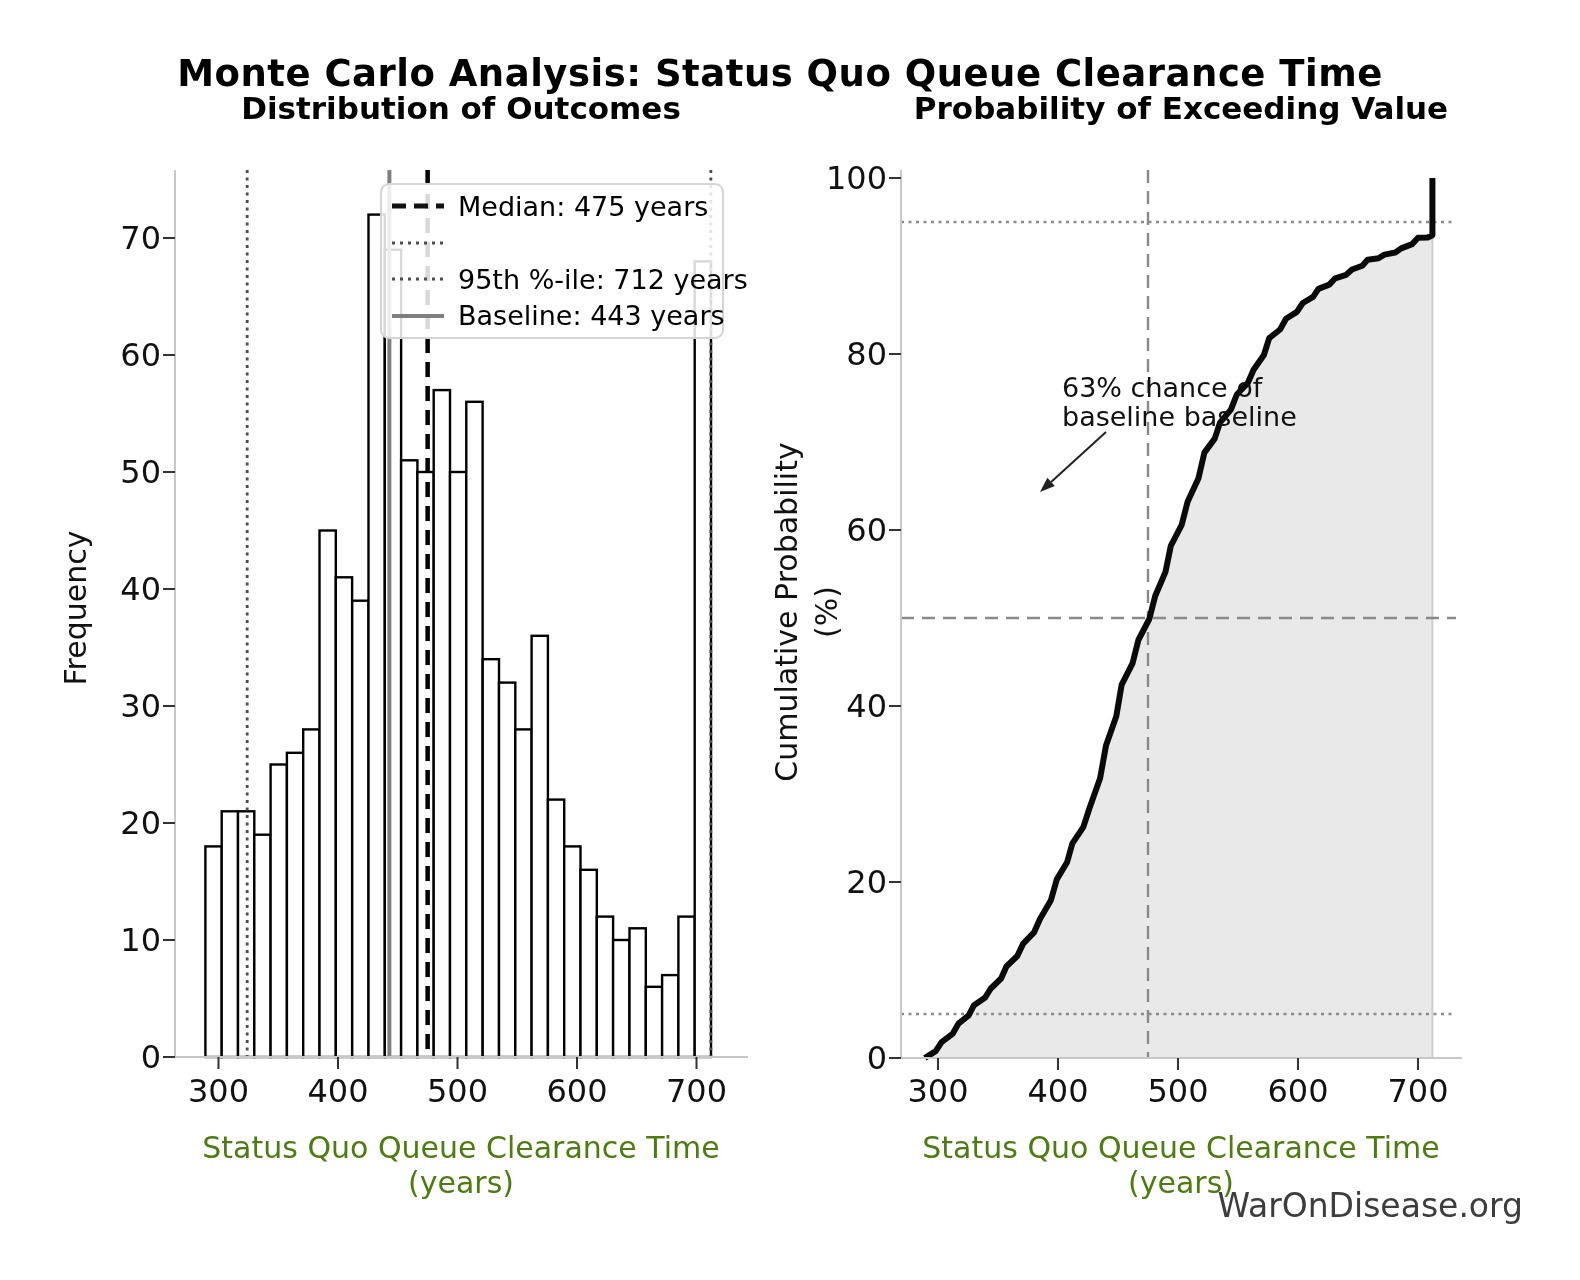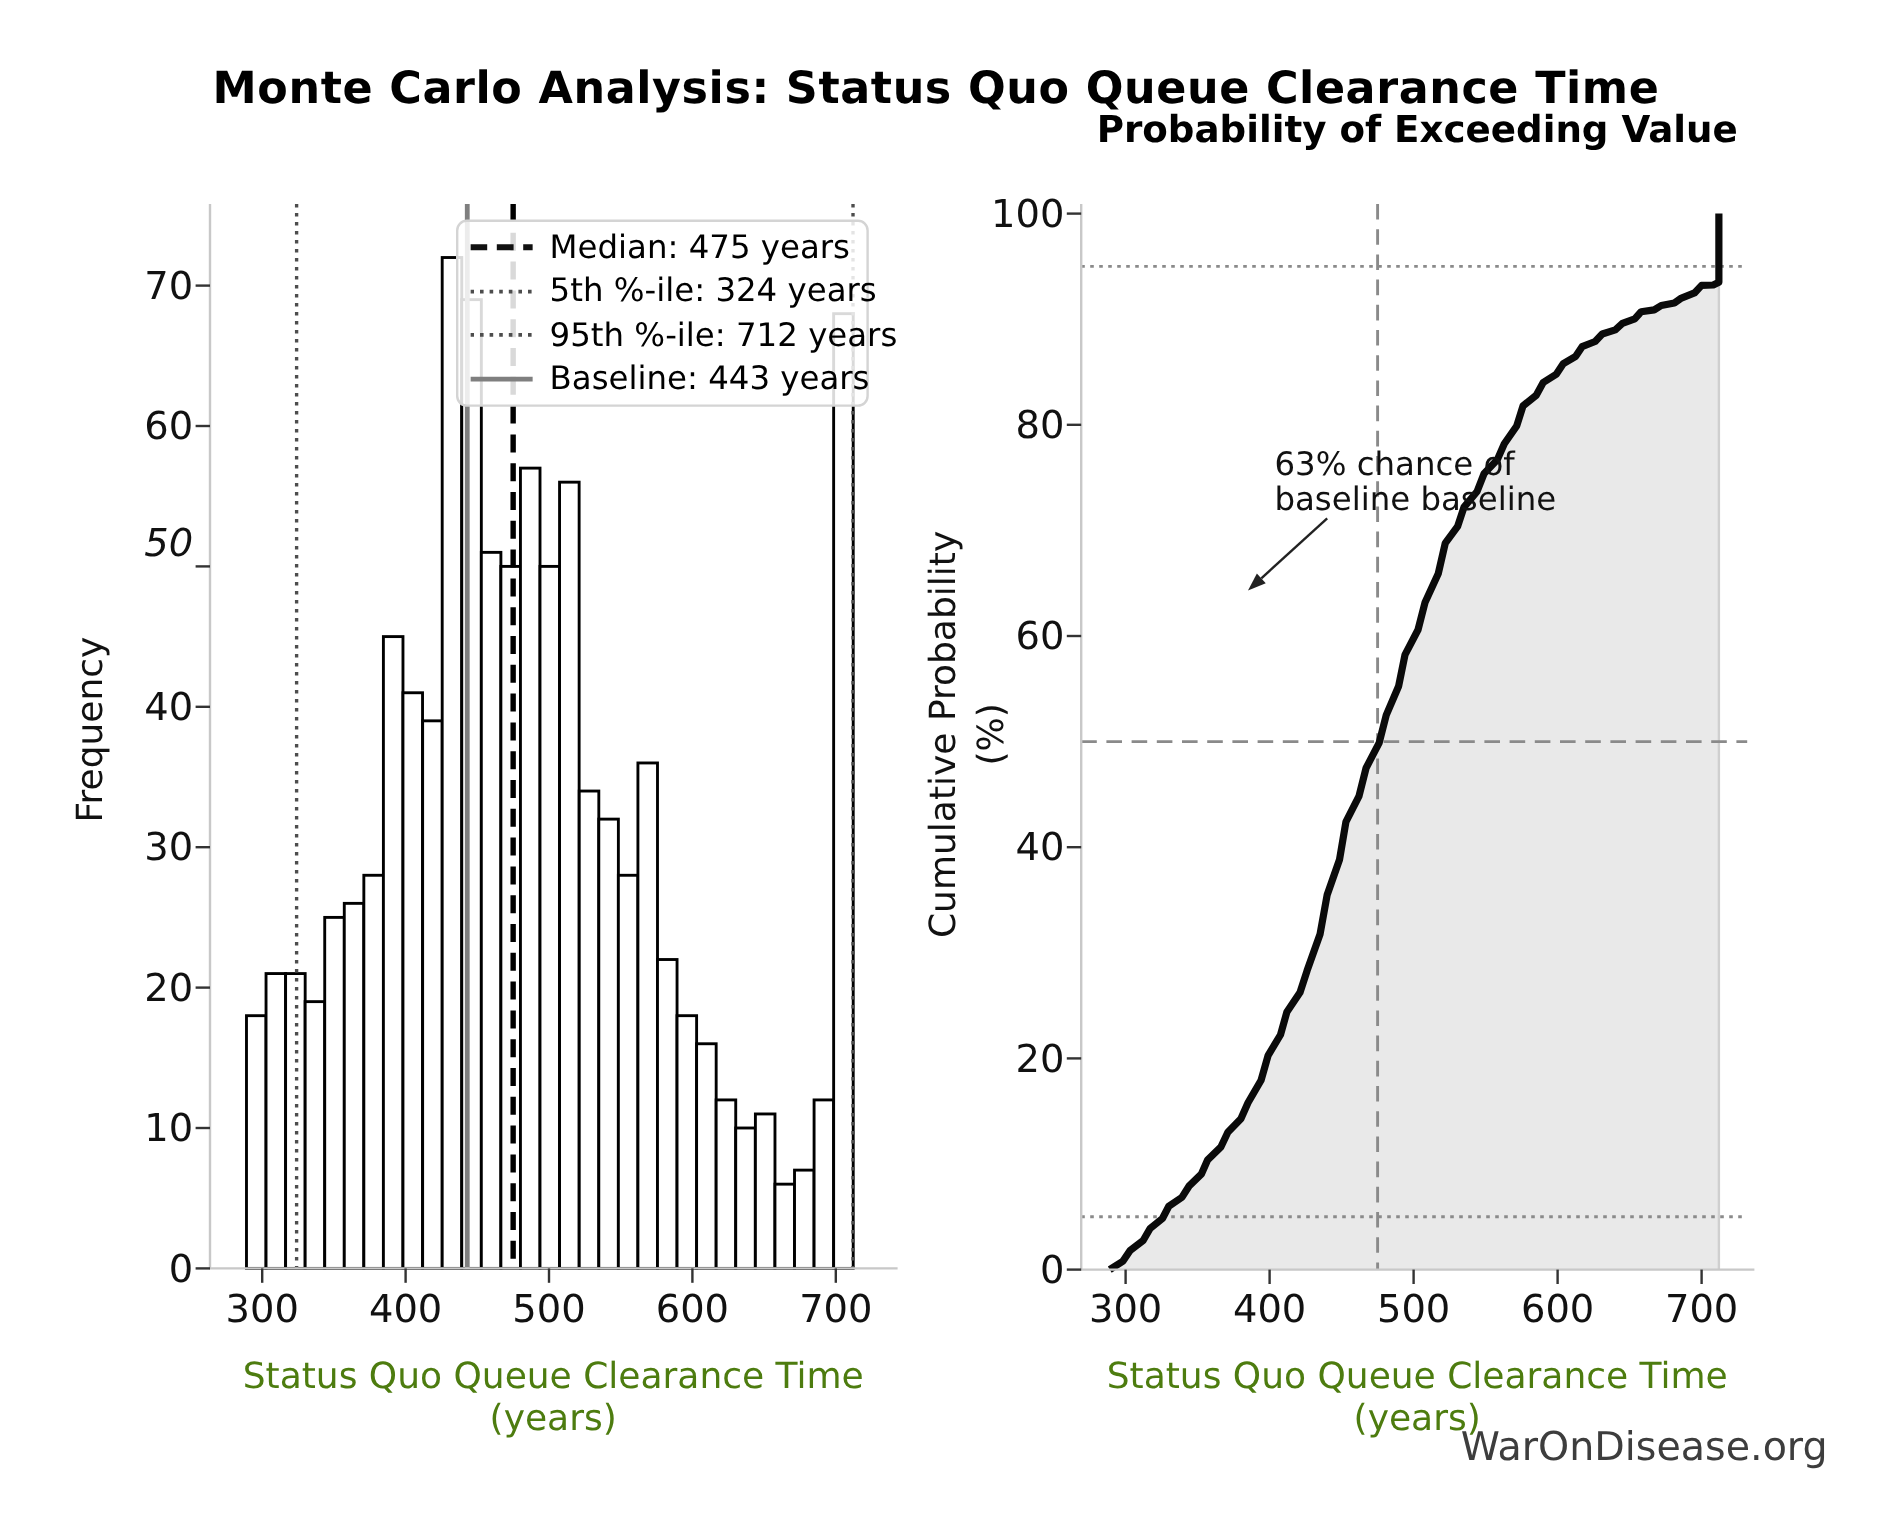--- a/index.html
+++ b/index.html
@@ -112,40 +112,40 @@
         <line x1="889" y1="530" x2="901" y2="530" stroke="#333" stroke-width="2"></line>
         <line x1="889" y1="354" x2="901" y2="354" stroke="#333" stroke-width="2"></line>
         <line x1="889" y1="177.9999999999999" x2="901" y2="177.9999999999999" stroke="#333" stroke-width="2"></line>
         <line x1="1106" y1="432" x2="1051.0991011009392" y2="481.9099080900553" stroke="#222" stroke-width="2"></line>
         <polygon points="1040,492 1047.3994007339595,477.8402376863776 1054.7988014679188,485.979578493733" fill="#222"></polygon>
       </g>
   </svg>
 
   <div class="abs main-title">Monte Carlo Analysis: Status Quo Queue Clearance Time</div>
 
+  <div class="abs sub-title left">Distribution of Outcomes</div>
   <div class="abs sub-title right">Probability of Exceeding Value</div>
 
   <div class="abs xlabel left">Status Quo Queue Clearance Time (years)</div>
   <div class="abs xlabel right">Status Quo Queue Clearance Time (years)</div>
 
   <div class="abs ylabel left">Frequency</div>
   <div class="abs ylabel right">Cumulative Probability (%)</div>
 
   <div id="legend" class="abs">
       <div class="legend-row">
         <svg width="52" height="10">
           <line x1="0" y1="5" x2="52" y2="5" stroke="#111" stroke-width="5" stroke-dasharray="14 8"></line>
         </svg>
         <span class="legend-label">Median: 475 years</span>
       </div>
       <div class="legend-row">
         <svg width="52" height="10">
           <line x1="0" y1="5" x2="52" y2="5" stroke="#4d4d4d" stroke-width="3.2" stroke-dasharray="3 5"></line>
         </svg>
-        <span class="legend-label">5th %-ile: 324 years</span>
       </div>
       <div class="legend-row">
         <svg width="52" height="10">
           <line x1="0" y1="5" x2="52" y2="5" stroke="#4d4d4d" stroke-width="3.2" stroke-dasharray="3 5"></line>
         </svg>
         <span class="legend-label">95th %-ile: 712 years</span>
       </div>
       <div class="legend-row">
         <svg width="52" height="10">
           <line x1="0" y1="5" x2="52" y2="5" stroke="#7f7f7f" stroke-width="4"></line>
@@ -163,21 +163,21 @@
       <div class="tick-label x abs" style="left: 158.5px;">300</div>
       <div class="tick-label x abs" style="left: 278px;">400</div>
       <div class="tick-label x abs" style="left: 397.5px;">500</div>
       <div class="tick-label x abs" style="left: 517px;">600</div>
       <div class="tick-label x abs" style="left: 636.5px;">700</div>
       <div class="tick-label y abs" style="left: 61px; width: 100px; top: 1037px;">0</div>
       <div class="tick-label y abs" style="left: 61px; width: 100px; top: 920px;">10</div>
       <div class="tick-label y abs" style="left: 61px; width: 100px; top: 803px;">20</div>
       <div class="tick-label y abs" style="left: 61px; width: 100px; top: 686px;">30</div>
       <div class="tick-label y abs" style="left: 61px; width: 100px; top: 569px;">40</div>
-      <div class="tick-label y abs" style="left: 61px; width: 100px; top: 432px; font-style: italic;">50</div>
+      <div class="tick-label y abs" style="left: 61px; width: 100px; top: 452px;">50</div>
       <div class="tick-label y abs" style="left: 61px; width: 100px; top: 335px;">60</div>
       <div class="tick-label y abs" style="left: 61px; width: 100px; top: 218px;">70</div>
       <div class="tick-label x abs" style="left: 878px;">300</div>
       <div class="tick-label x abs" style="left: 998px;">400</div>
       <div class="tick-label x abs" style="left: 1118px;">500</div>
       <div class="tick-label x abs" style="left: 1238px;">600</div>
       <div class="tick-label x abs" style="left: 1358px;">700</div>
       <div class="tick-label y abs" style="left: 787px; width: 100px; top: 1038px;">0</div>
       <div class="tick-label y abs" style="left: 787px; width: 100px; top: 862px;">20</div>
       <div class="tick-label y abs" style="left: 787px; width: 100px; top: 686px;">40</div>

